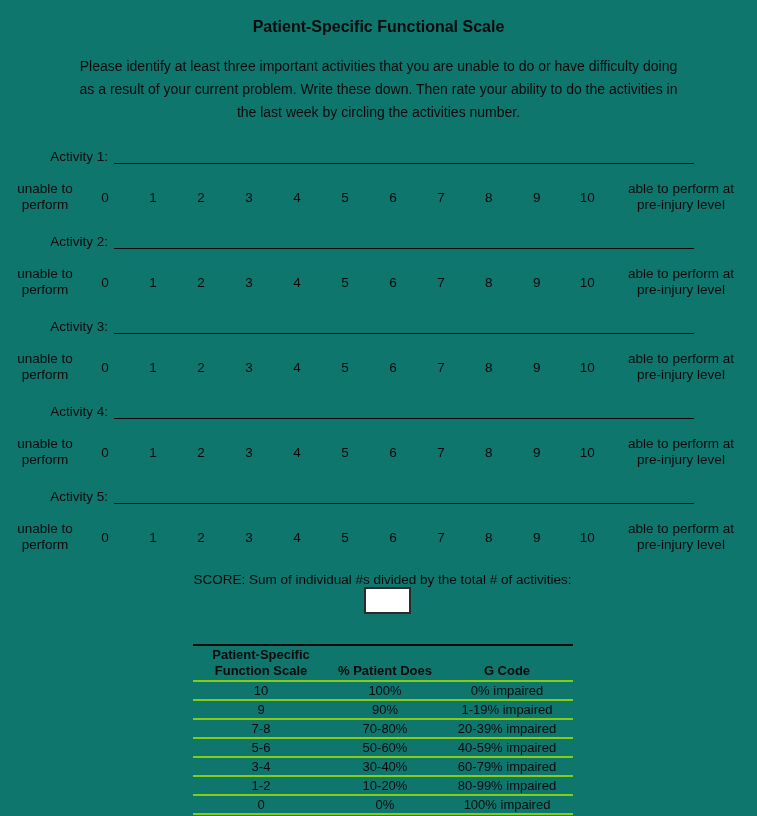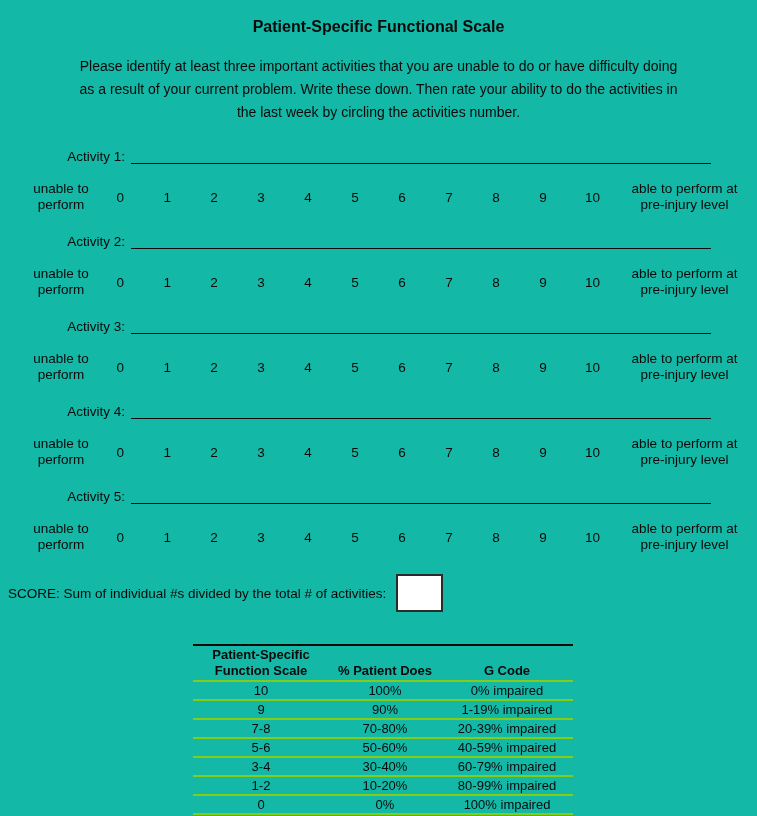--- a/index.html
+++ b/index.html
@@ -1,33 +1,33 @@
 <!DOCTYPE html>
 <html><head>
 <meta charset="utf-8">
 <style>
   html,body{margin:0;padding:0;background:#fff;}
   .page{
-    position:relative;width:757px;height:816px;background:#14b8a6;
+    position:relative;width:757px;height:816px;background:#0f766e;
     color:#0a0a0a;font-family:"Liberation Sans",sans-serif;overflow:hidden;
   }
   .title{margin:0;padding-top:18px;text-align:center;font-size:16px;font-weight:bold;}
   .instructions{margin-top:19px;font-size:14px;line-height:23px;text-align:center;}
-  .activities{margin-top:23px;padding-left:17px;}
+  .activities{margin-top:23px;}
   .activity{height:52px;margin-bottom:33px;}
   .label-row{display:flex;align-items:flex-end;height:17px;}
   .act-label{display:inline-block;width:108px;text-align:right;font-size:13.5px;white-space:nowrap;}
   .act-line{display:inline-block;width:580px;margin-left:6px;height:16px;border-bottom:1.5px solid #0a0a0a;}
   .scale-row{display:flex;align-items:center;margin-top:17px;height:32px;}
   .anchor{font-size:13.5px;line-height:16px;text-align:center;}
   .anchor.left{width:90px;}
   .anchor.right{width:148px;margin-left:12px;}
   .numbers{width:495px;margin-left:10px;display:flex;justify-content:space-between;align-items:center;font-size:13.5px;}
   .num{display:inline-block;min-width:10px;text-align:center;cursor:pointer;}
-  .score-row{display:flex;align-items:center;margin-top:22px;padding-left:8px;height:42px;font-size:13.5px;}
+  .score-row{display:flex;align-items:center;margin-top:22px;padding-left:8px;height:42px;font-size:13.5px;flex-direction:column;}
   .score-box{width:47px;height:38px;border:2px solid #2b2b2b;margin-left:10px;background:#fff;box-sizing:border-box;}
   table.gcode{border-collapse:collapse;margin:30px 0 0 193px;width:380px;table-layout:fixed;}
   .gcode th,.gcode td{text-align:center;font-size:13px;border-bottom:2px solid #84cc16;}
   .gcode td{line-height:15px;padding:1px 0;}
   .gcode thead th{border-top:2px solid #0a0a0a;font-weight:bold;vertical-align:bottom;line-height:16px;padding:1px 0;}
   .gcode th.two-line{white-space:pre-line;}
 </style>
 </head>
 <body>
 

